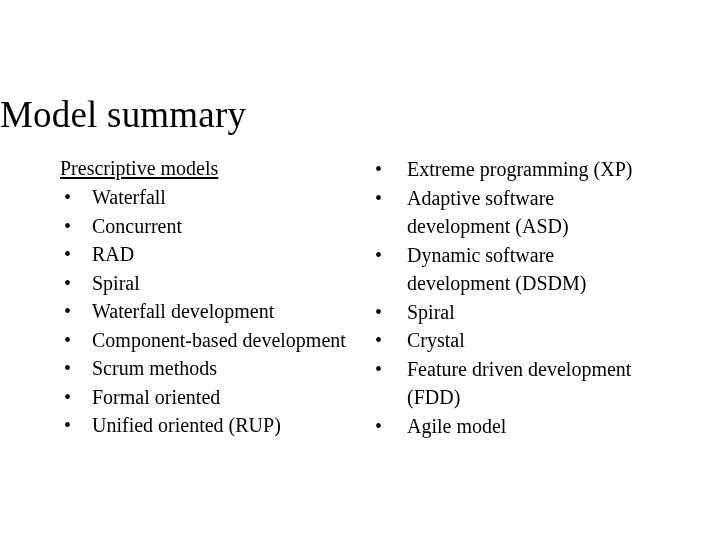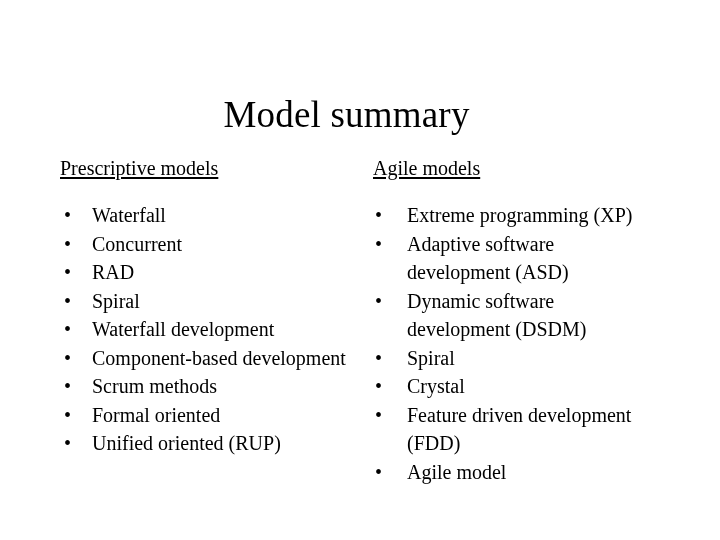--- a/index.html
+++ b/index.html
@@ -19,21 +19,20 @@
     position: absolute;
     inset: 0;
     width: 720px;
     height: 540px;
   }
   .slide-title {
     position: absolute;
     left: 0;
     top: 68px;
     width: 693px;
-    text-align: center;
     font-size: 37px;
     line-height: 44px;
     font-weight: normal;
     letter-spacing: 0.2px;
     color: #000000;
     white-space: nowrap;
   }
   .columns {
     position: absolute;
     left: 0;
@@ -52,21 +51,21 @@
     left: 373px;
     width: 285px;
   }
   .col-heading {
     font-size: 20px;
     line-height: 26px;
     text-decoration: underline;
     text-underline-offset: 2px;
     display: inline-block;
     white-space: nowrap;
-    margin-bottom: 20px;
+    margin-bottom: 2px;
   }
   .bullet-list {
     list-style: none;
     margin: 0;
     padding: 0;
   }
   .bullet-item {
     position: relative;
     font-size: 20px;
     line-height: 28.5px;
@@ -138,21 +137,20 @@
           <span class="bullet-text">Formal oriented</span>
         </li>
         <li class="bullet-item">
           <span class="bullet-dot">•</span>
           <span class="bullet-text">Unified oriented (RUP)</span>
         </li>
       </ul>
     </div>
 
     <div class="col col-right">
-      <div class="col-heading">Agile models</div>
       <ul class="bullet-list">
         <li class="bullet-item">
           <span class="bullet-dot">•</span>
           <span class="bullet-text">Extreme programming (XP)</span>
         </li>
         <li class="bullet-item">
           <span class="bullet-dot">•</span>
           <span class="bullet-text">Adaptive software development (ASD)</span>
         </li>
         <li class="bullet-item">

